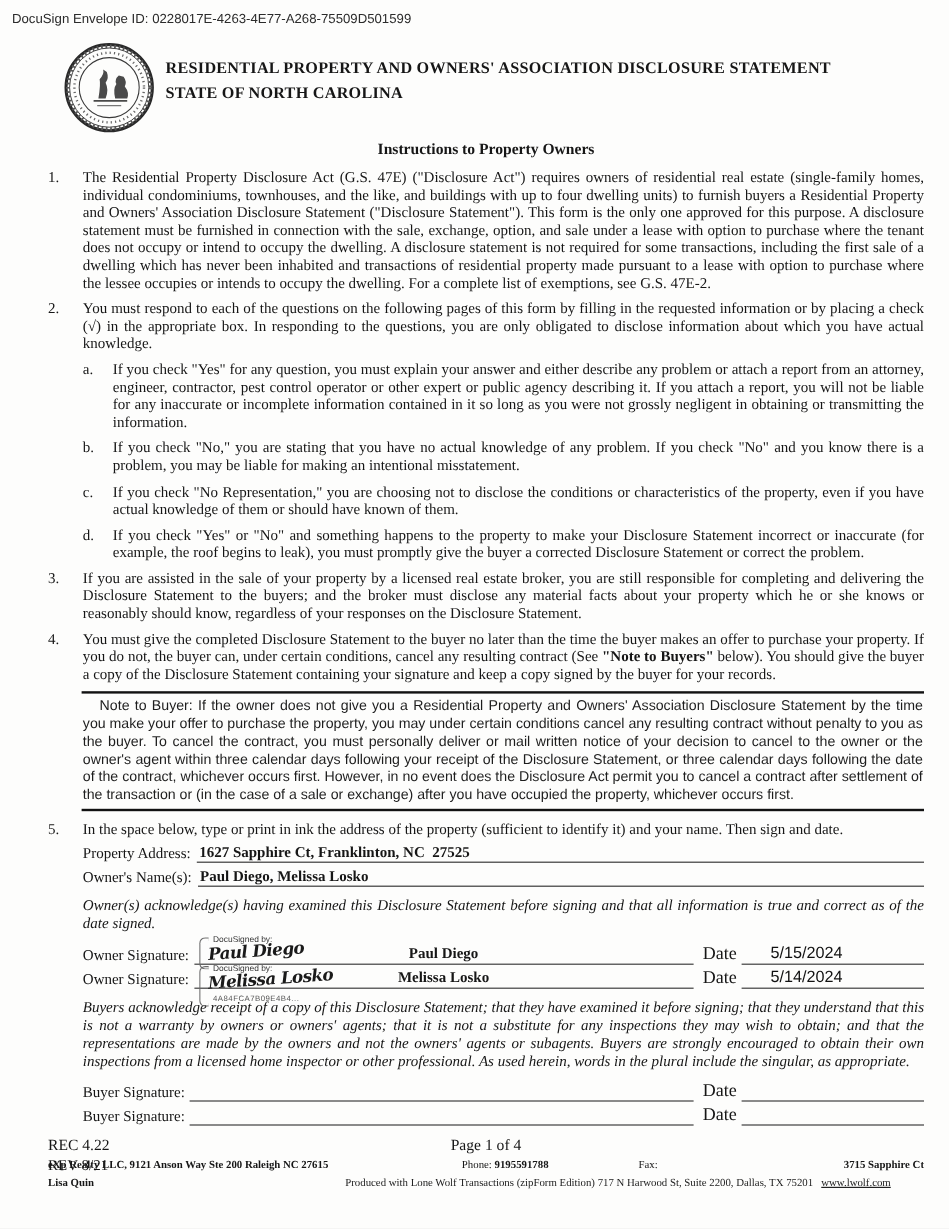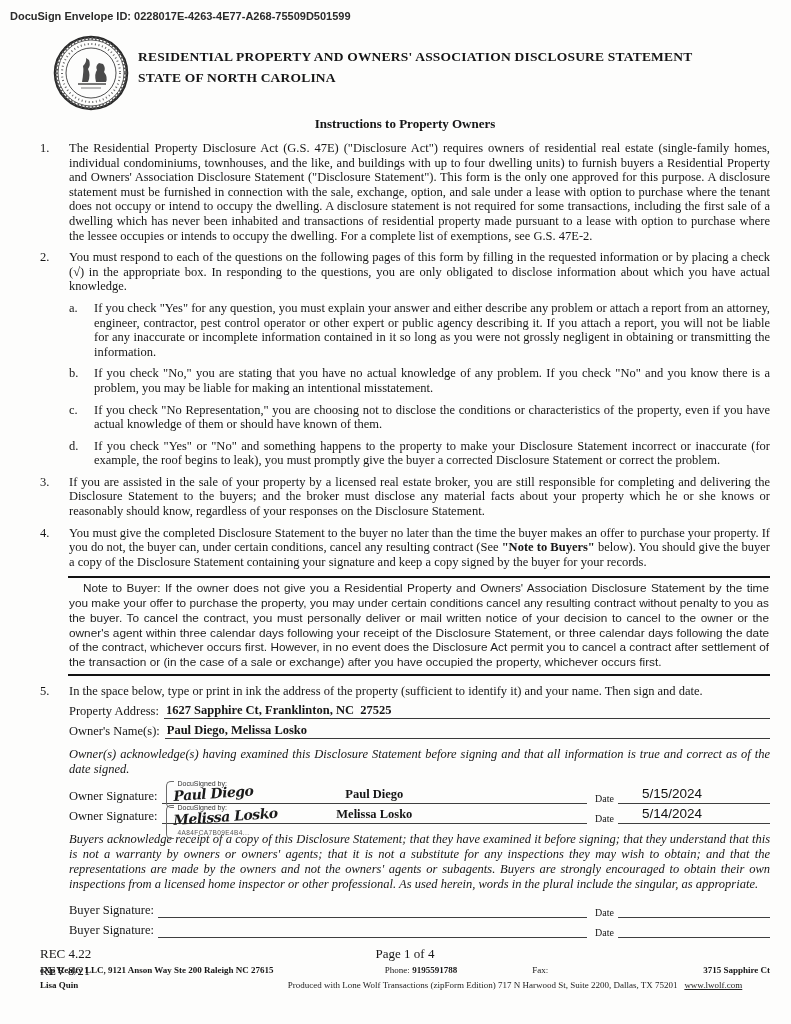--- a/index.html
+++ b/index.html
@@ -9,21 +9,21 @@
     width:791px; height:1024px;
     background:#fdfdfc;
     font-family:"Liberation Serif", serif;
     color:#161616;
     overflow:hidden;
     margin:0 auto;
   }
   .envelope {
     position:absolute; top:10px; left:10px;
     font-family:"Liberation Sans", sans-serif;
-    font-size:11px; color:#2b2b2b;font-weight:bold;
+    font-size:11px; color:#2b2b2b;
   }
   .content { position:absolute; top:30px; left:40px; right:21px; }
 
   .header { position:relative; height:84px; margin-top:2px; }
   .seal { position:absolute; left:12px; top:2px; width:78px; height:78px; }
   .titles { margin-left:98px; padding-top:14px; }
   .title-line { font-weight:bold; font-size:13.5px; letter-spacing:0.2px; line-height:21px; }
 
   .instr-title { text-align:center; font-weight:bold; font-size:13px; margin:0 0 9px 0; }
 
@@ -48,21 +48,21 @@
   .field-label { font-size:12.5px; flex:none; padding-right:5px; }
   .field-line { flex:1; border-bottom:1.7px solid #3a3a3a; font-weight:bold; font-size:12.5px; padding-left:2px; }
   .ws-pre { white-space:pre-wrap; }
 
   .ack { margin:8px 0 6px 29px; font-style:italic; font-size:12.5px; line-height:15.2px; text-align:justify; }
 
   .sig-row { display:flex; align-items:flex-end; height:20px; margin-left:29px; }
   .sig-label { flex:none; font-size:12.5px; padding-right:4px; }
   .sig-line { position:relative; flex:1; border-bottom:1.9px solid #3f3f3f; height:100%; margin-right:8px; }
   .typed-name { position:absolute; left:0; right:0; bottom:1px; text-align:center; font-weight:bold; font-size:12.5px; }
-  .date-label { flex:none; font-size:10px; padding-right:4px;text-align:center; }
+  .date-label { flex:none; font-size:15px; padding-right:4px;text-align:center; }
   .date-line { position:relative; width:152px; flex:none; border-bottom:1.9px solid #3f3f3f; height:100%; }
   .date-value { position:absolute; left:24px; bottom:2px; font-family:"Liberation Sans", sans-serif; font-size:13.5px; color:#111; }
 
   .stamp { position:absolute; left:6px; bottom:-1px; z-index:3; }
   .stamp-label { display:block; font-family:"Liberation Sans", sans-serif; font-size:7px; color:#333; margin-left:10px; }
   .script {
     display:inline-block;
     font-family:"DejaVu Serif", serif;
     font-style:italic; font-weight:bold;
     font-size:14px; letter-spacing:-0.5px;

